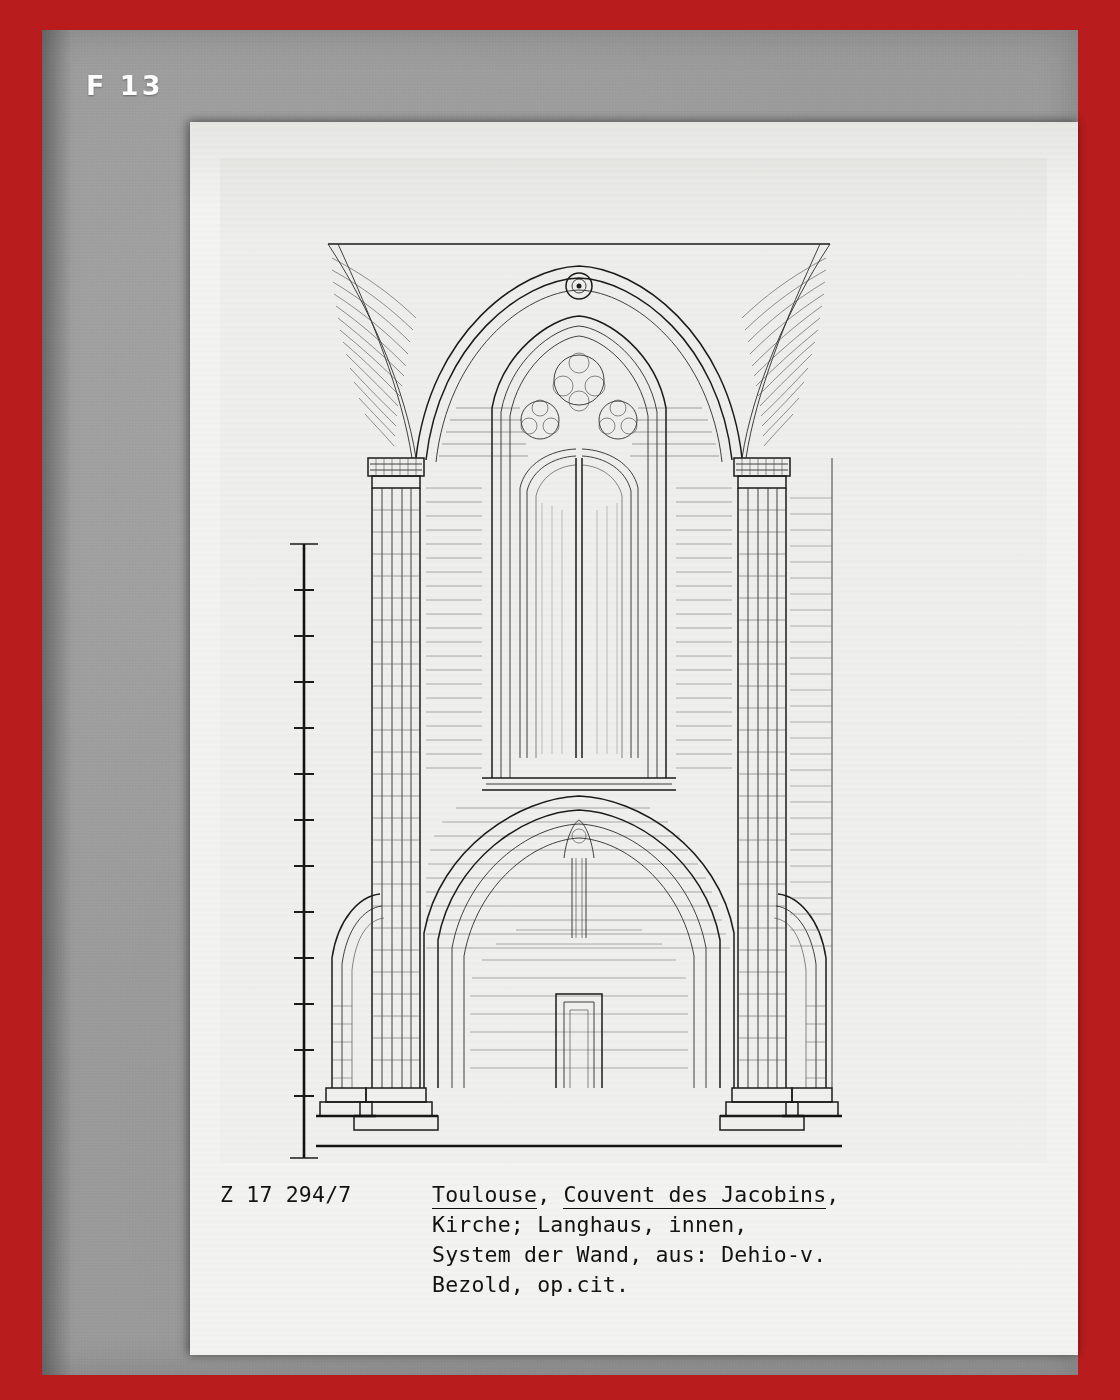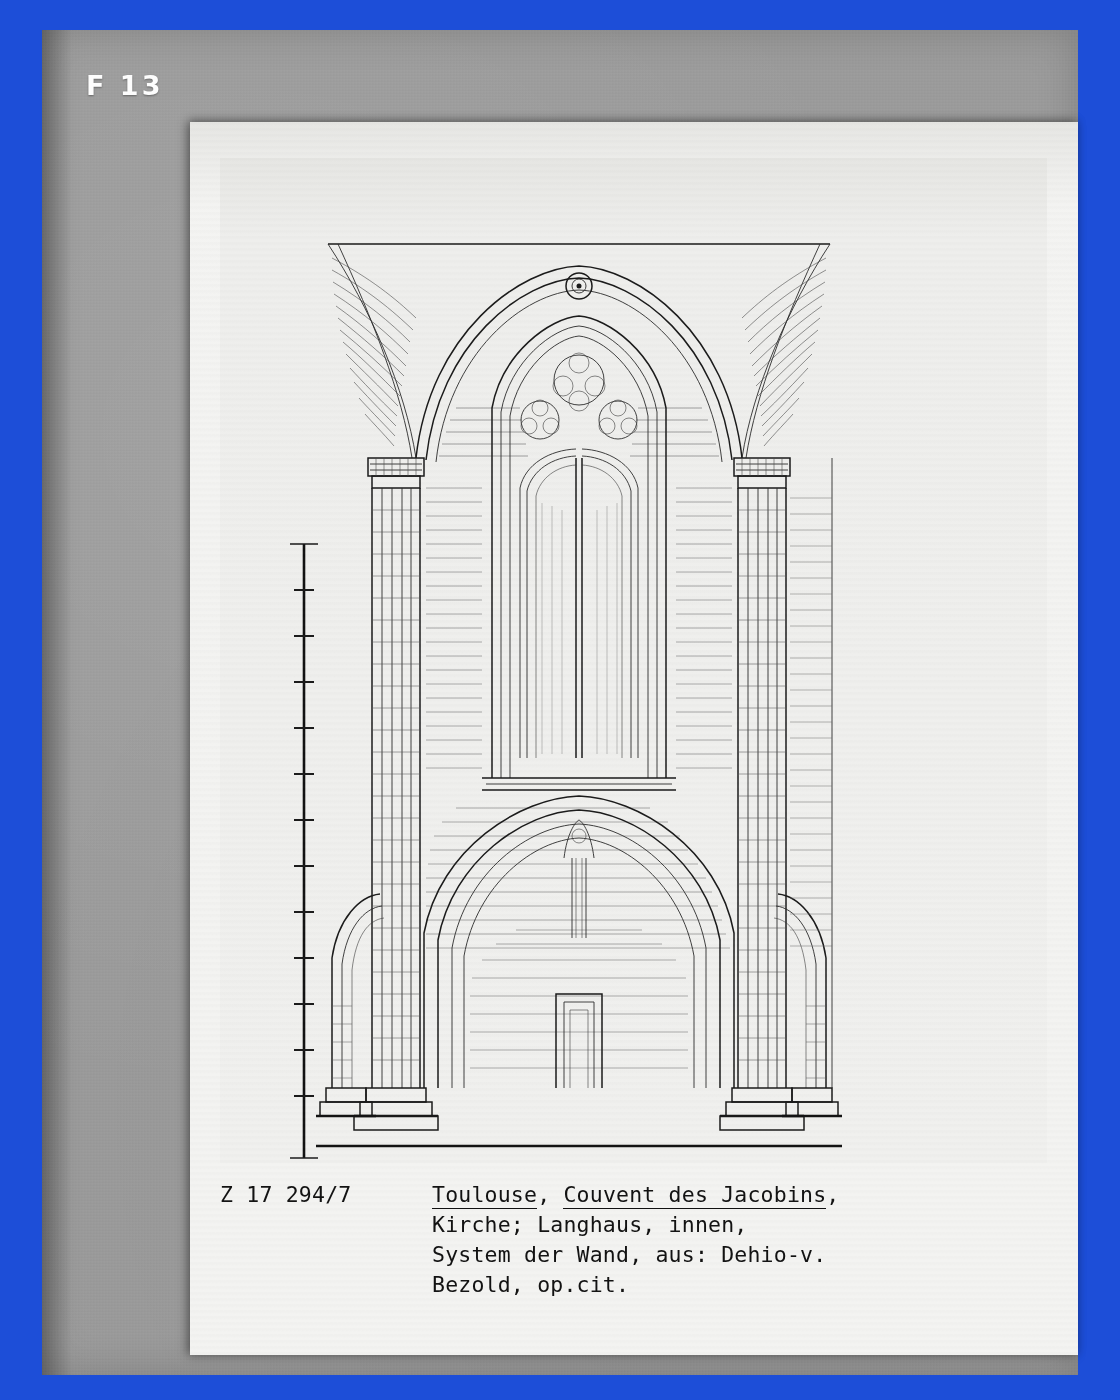--- a/index.html
+++ b/index.html
@@ -12,21 +12,21 @@
     height: 1400px;
     position: relative;
     overflow: hidden;
     font-family: "DejaVu Sans Mono", monospace;
   }
 
   
   #page {
     position: absolute;
     inset: 0;
-    background: #1d4ed8;
+    background: #b91c1c;
   }
 
   
   .mount {
     position: absolute;
     left: 42px;
     top: 30px;
     width: 1036px;
     height: 1345px;
     background: #9c9c9c;

